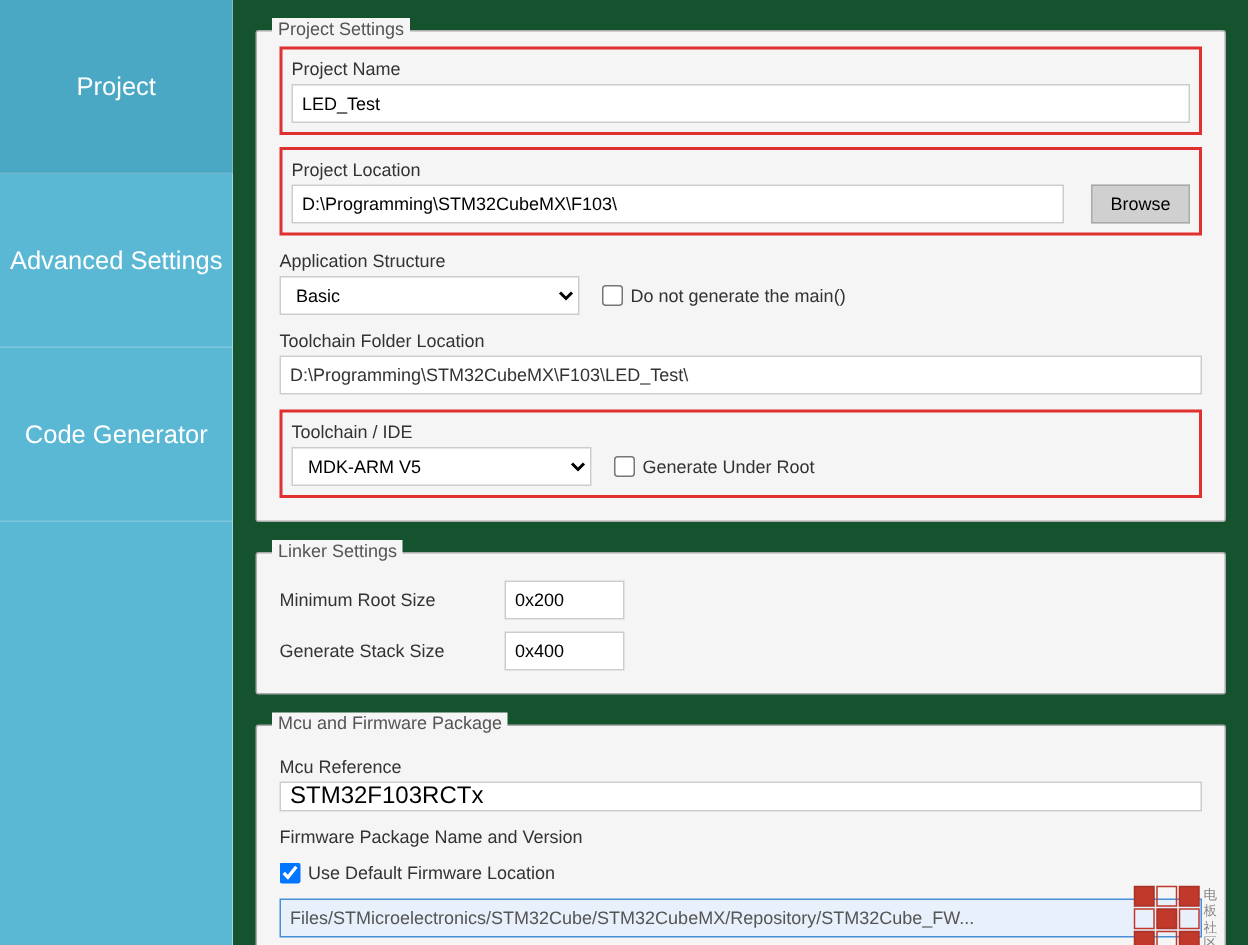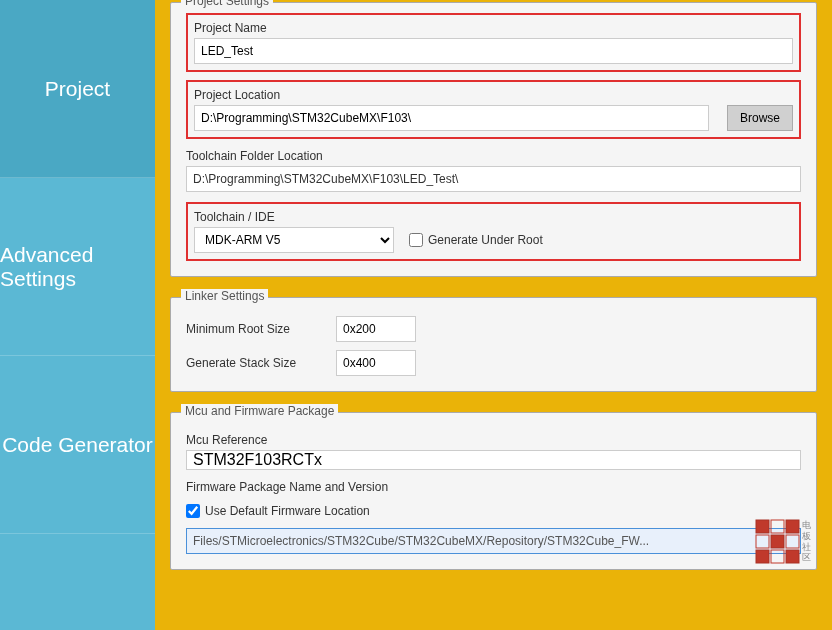--- a/index.html
+++ b/index.html
@@ -13,38 +13,38 @@
       overflow: hidden;
     }
     .sidebar {
       width: 155px;
       background: #5bb8d4;
       display: flex;
       flex-direction: column;
       flex-shrink: 0;
     }
     .sidebar-item {
-      height: 178px;
+      height: 116px;
       display: flex;
       align-items: center;
       justify-content: center;
       color: white;
-      font-size: 21px;
+      font-size: 17px;
       font-weight: 500;
       cursor: pointer;
       border-bottom: 1px solid rgba(255,255,255,0.2);
     }
     .sidebar-item.active {
       background: #4aa8c4;
     }
     .main-content {
       flex: 1;
-      background: #eab308;
+      background: #14532d;
       overflow-y: auto;
-      padding: 2px 15px;
+      padding: 20px 15px;
     }
     .section-group {
       border: 1px solid #aaa;
       border-radius: 2px;
       margin-bottom: 20px;
       background: #f5f5f5;
       padding: 10px 15px 15px 15px;
       position: relative;
     }
     .section-title {
@@ -208,20 +208,33 @@
     </div>
 
     <div class="highlighted-field">
       <div class="field-label">Project Location</div>
       <div class="location-row">
         <input type="text" class="location-input" value="D:\Programming\STM32CubeMX\F103\" style="">
         <button class="browse-btn">Browse</button>
       </div>
     </div>
 
+    <div class="field-group">
+      <div class="field-label">Application Structure</div>
+      <div class="app-structure-row">
+        <select class="select-input">
+          <option>Basic</option>
+          <option>Advanced</option>
+        </select>
+        <label class="checkbox-label">
+          <input type="checkbox" style="">
+          <span>Do not generate the main()</span>
+        </label>
+      </div>
+    </div>
 
     <div class="field-group">
       <div class="field-label">Toolchain Folder Location</div>
       <input type="text" class="toolchain-folder-input" value="D:\Programming\STM32CubeMX\F103\LED_Test\" style="">
     </div>
 
     <div class="highlighted-field" style="margin-top:10px;margin-bottom:0;">
       <div class="field-label">Toolchain / IDE</div>
       <div class="app-structure-row">
         <select class="select-input">

